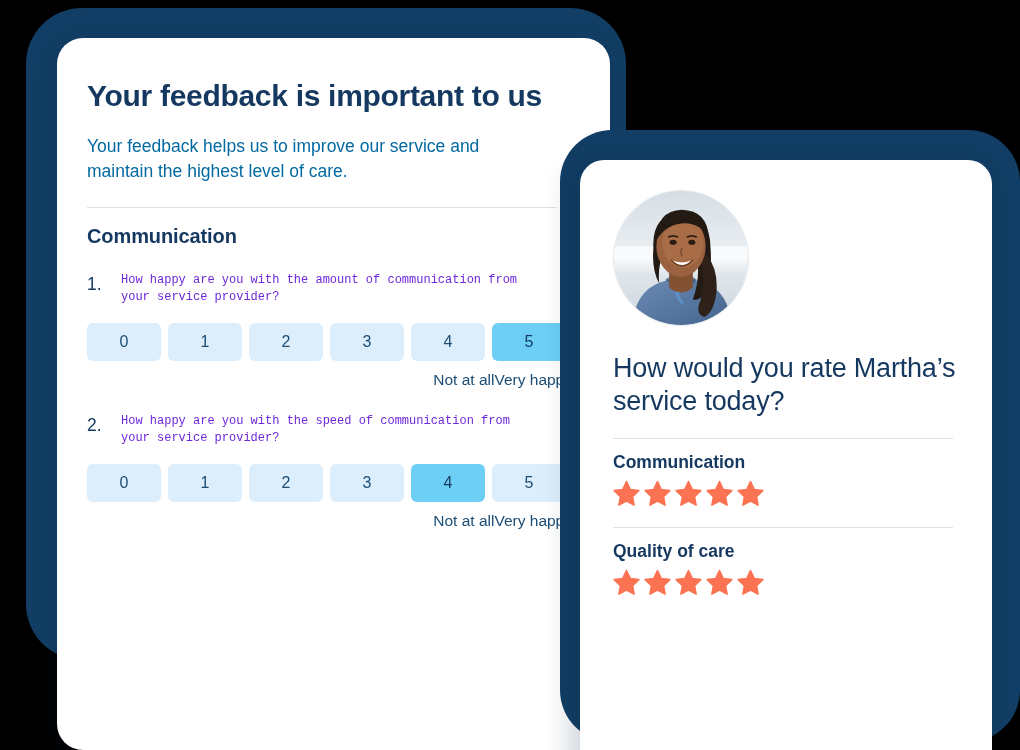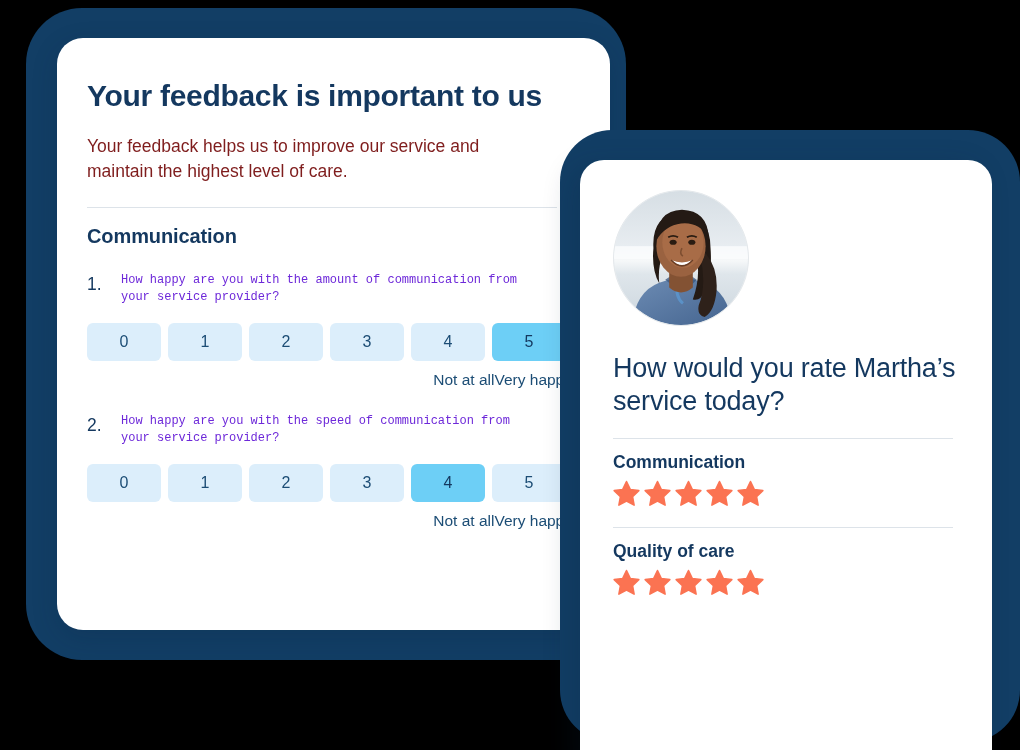--- a/index.html
+++ b/index.html
@@ -25,41 +25,41 @@
     width: 600px;
     height: 652px;
     background: #123E65;
     border-radius: 56px;
   }
   .left-card {
     position: absolute;
     left: 57px;
     top: 38px;
     width: 553px;
-    height: 592px;
+    height: 712px;
     background: #FFFFFF;
     border-radius: 26px;
     box-shadow: 0 8px 26px rgba(10, 35, 60, 0.18);
     padding: 34px 34px 0 30px;
     overflow: hidden;
   }
 
   .page-title {
     font-size: 30px;
     font-weight: 700;
     color: #14385F;
     letter-spacing: -0.3px;
     line-height: 1.2;
     margin-top: 6px;
   }
   .page-subtitle {
     margin-top: 20px;
     font-size: 17.5px;
     line-height: 1.45;
-    color: #7f1d1d;
+    color: #0369a1;
     max-width: 440px;
   }
 
   .divider {
     height: 1px;
     background: #DDE3E9;
     margin: 22px 0 0 0;
   }
   .left-card .divider { width: 470px; }
 

